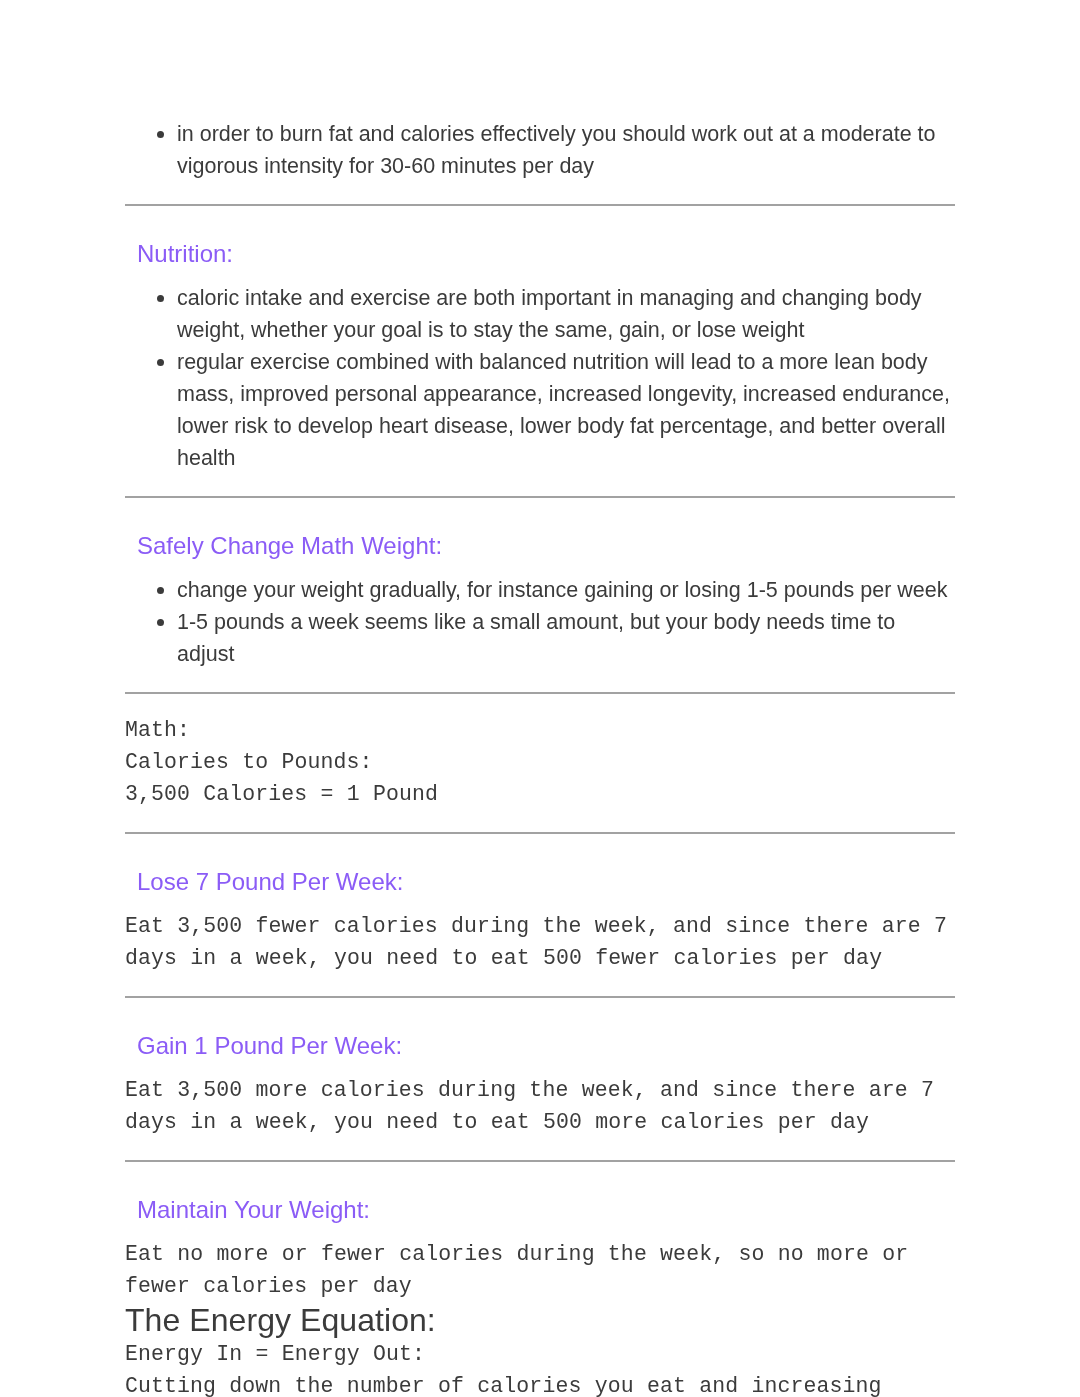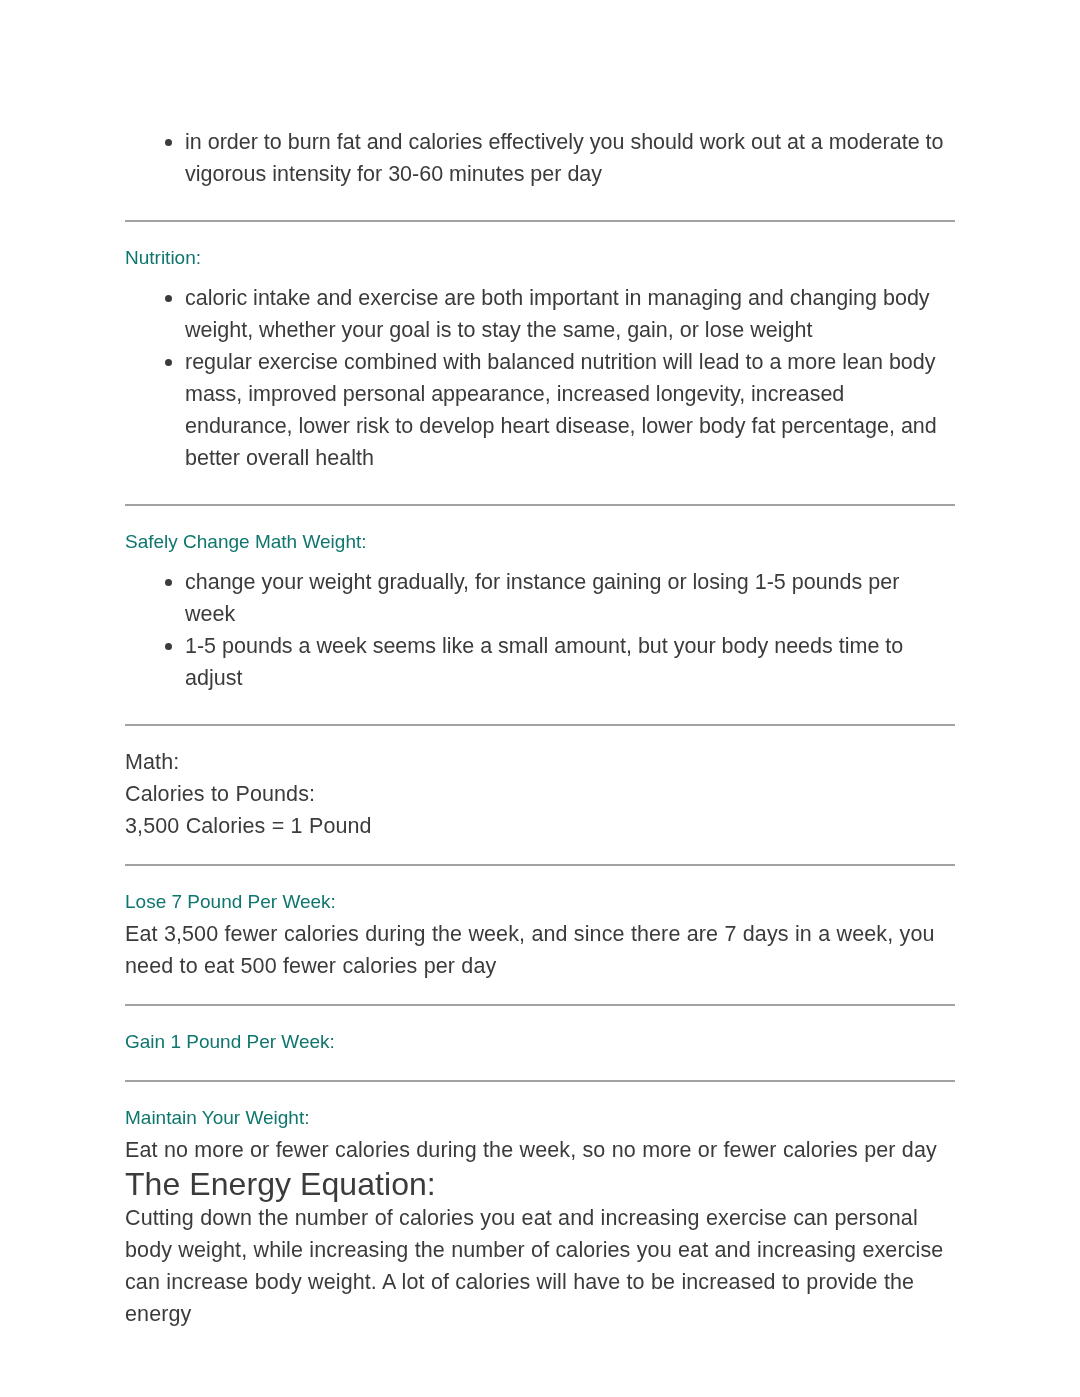--- a/index.html
+++ b/index.html
@@ -30,41 +30,42 @@
   }
 
   
   .para {
     font-size: 21.5px;
     line-height: 32px;
     color: #3b3b3b;
     margin: 0;
     letter-spacing: 0.005em;
     word-spacing: 0.01em;
+    font-family: Liberation Mono, monospace;
   }
 
   .heading-line {
-    font-size: 19px;
+    font-size: 24px;
     line-height: 32px;
-    color: #0f766e;
-    margin: 0;
+    color: #8b5cf6;
+    margin: 12px;
   }
 
   .big-heading {
     font-size: 32px;
     line-height: 36px;
     color: #3b3b3b;
     margin: 0;
     letter-spacing: 0.002em;
   }
 
   
   ul.bullets {
     list-style: none;
-    margin: 8px;
+    margin: 0;
     padding: 0;
   }
   ul.bullets > li {
     position: relative;
     padding-left: 52px;
     font-size: 21.5px;
     line-height: 32px;
     color: #3b3b3b;
     margin: 0;
   }
@@ -144,26 +145,28 @@
     <div class="sec">
       <p class="heading-line">Lose 7 Pound Per Week:</p>
       <p class="para">Eat 3,500 fewer calories during the week, and since there are 7 days in a week, you need to eat 500 fewer calories per day</p>
     </div>
     <div class="gap-before-rule"></div>
     <hr class="rule">
     <div class="gap-after-rule"></div>
 
     <div class="sec">
       <p class="heading-line">Gain 1 Pound Per Week:</p>
+      <p class="para">Eat 3,500 more calories during the week, and since there are 7 days in a week, you need to eat 500 more calories per day</p>
     </div>
     <div class="gap-before-rule"></div>
     <hr class="rule">
     <div class="gap-after-rule"></div>
 
     <div class="sec">
       <p class="heading-line">Maintain Your Weight:</p>
       <p class="para">Eat no more or fewer calories during the week, so no more or fewer calories per day</p>
       <p class="big-heading">The Energy Equation:</p>
+      <p class="para">Energy In = Energy Out:</p>
       <p class="para">Cutting down the number of calories you eat and increasing exercise can personal body weight, while increasing the number of calories you eat and increasing exercise can increase body weight. A lot of calories will have to be increased to provide the energy</p>
     </div>
 
   </div>
 </div>
 
 </body></html>

